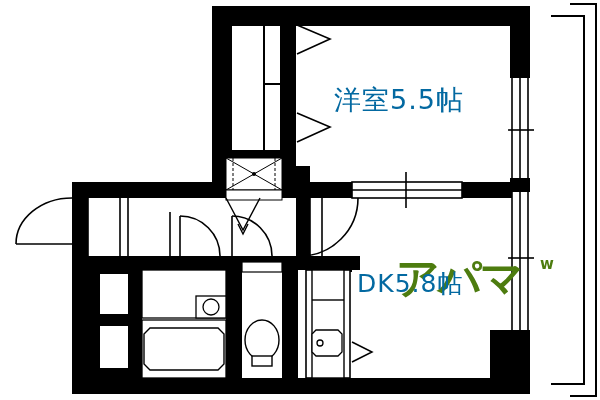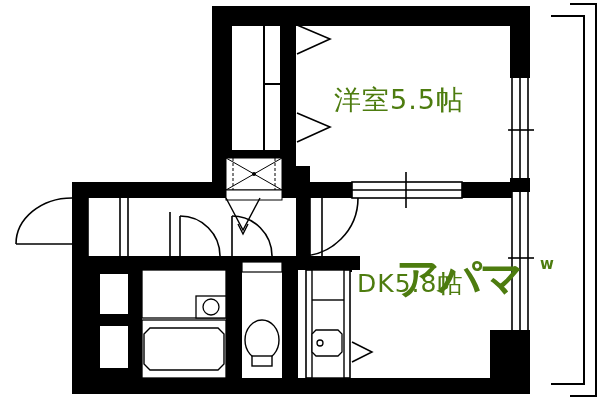--- a/index.html
+++ b/index.html
@@ -16,21 +16,21 @@
     height: 400px;
     background: #ffffff;
     overflow: hidden;
   }
   #plan svg {
     display: block;
   }
   .room-label {
     position: absolute;
     font-family: "DejaVu Sans", "Liberation Sans", sans-serif;
-    color: #4d7c0f;
+    color: #0369a1;
     white-space: nowrap;
     letter-spacing: 1px;
     font-weight: 500;
   }
   #label-bedroom {
     left: 334px;
     top: 82px;
     font-size: 27px;
   }
   #label-dk {

